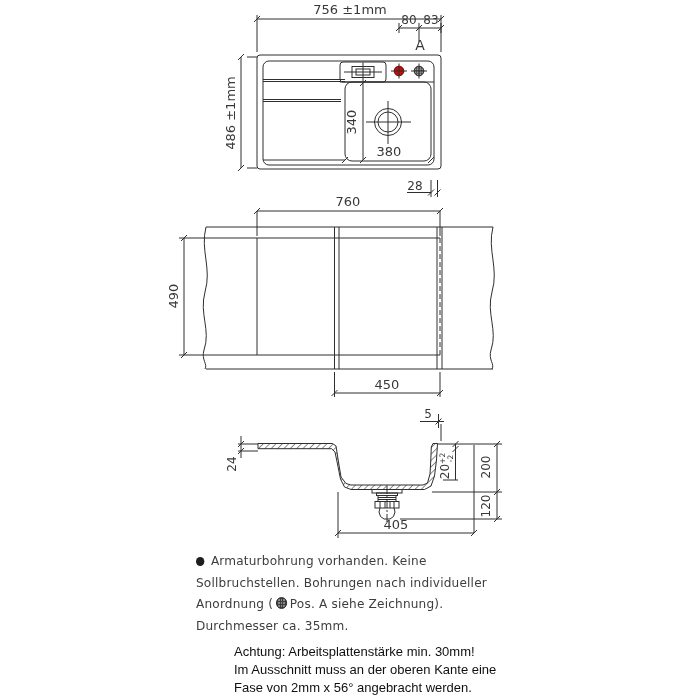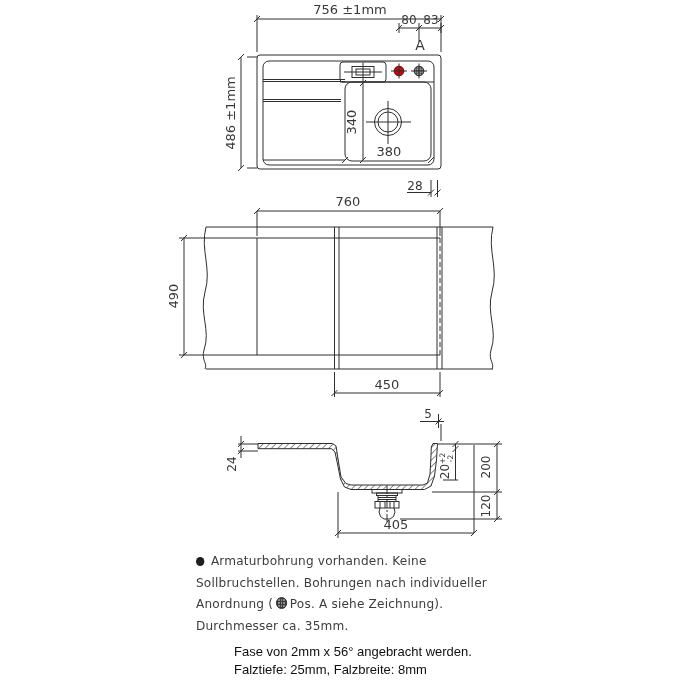--- a/index.html
+++ b/index.html
@@ -234,17 +234,19 @@
 </svg>
 
 <div class="notes1">
   <div><span class="dot"></span><span>Armaturbohrung vorhanden. Keine</span></div>
   <div><span>Sollbruchstellen. Bohrungen nach individueller</span></div>
   <div><span>Anordnung (</span><span class="meshdot"></span><span>Pos. A siehe Zeichnung).</span></div>
   <div><span>Durchmesser ca. 35mm.</span></div>
 </div>
 
 <div class="notes2">
+  <div>Achtung: Arbeitsplattenstärke min. 30mm!</div>
+  <div>Im Ausschnitt muss an der oberen Kante eine</div>
   <div>Fase von 2mm x 56° angebracht werden.</div>
   <div>Falztiefe: 25mm, Falzbreite: 8mm</div>
 </div>
 
 </div>
 
 </body></html>

